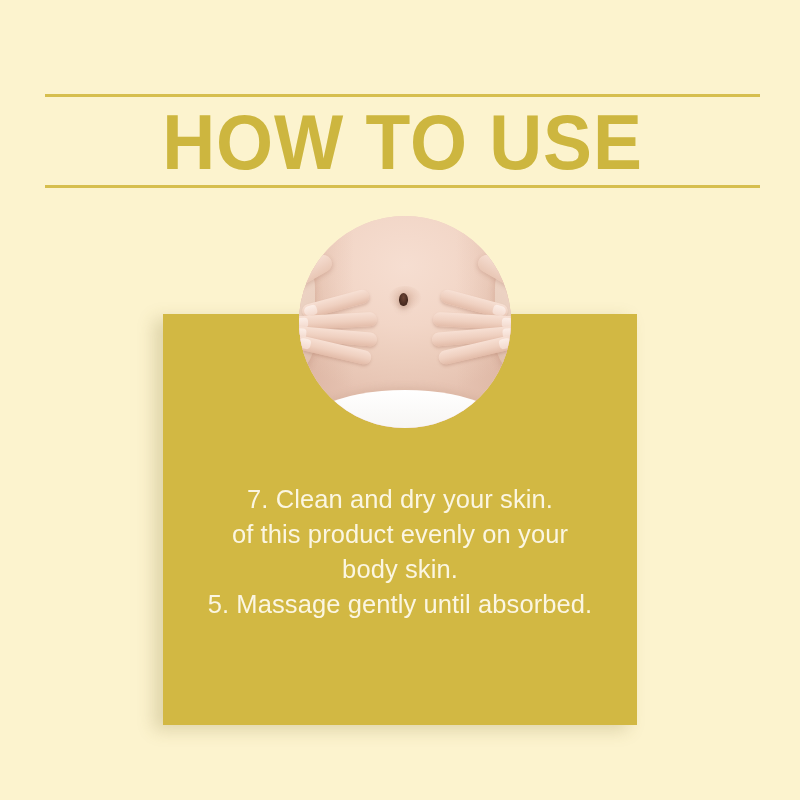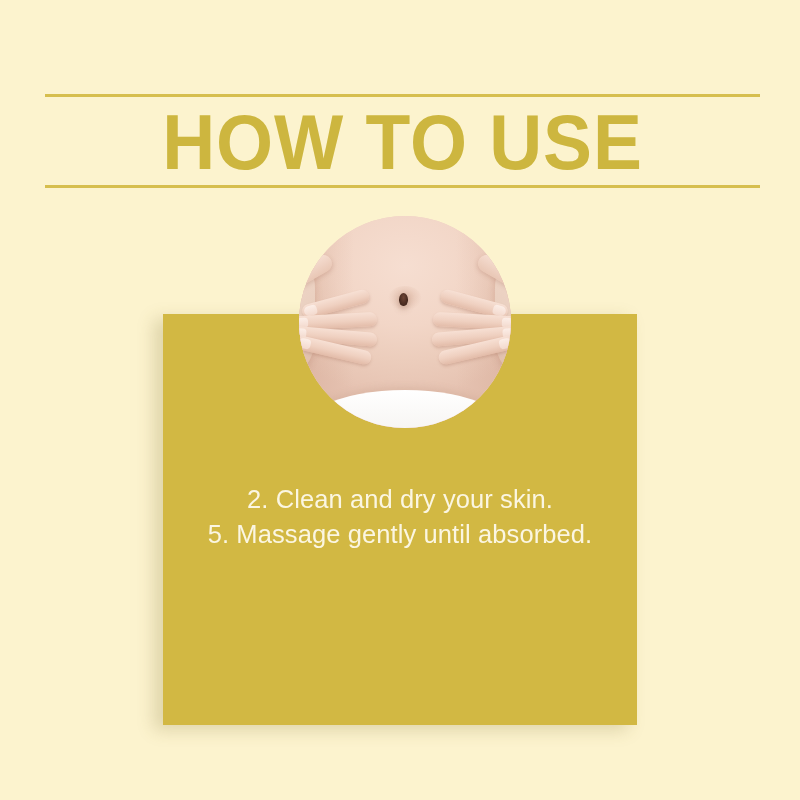--- a/index.html
+++ b/index.html
@@ -210,21 +210,23 @@
 <div id="poster">
 
   <div class="header-block">
     <div class="rule rule-top"></div>
     <div class="poster-title">HOW TO USE</div>
     <div class="rule rule-bot"></div>
   </div>
 
   <div class="card">
     <div class="steps">
-      <span class="line">2. Clean and dry your skin.</span>
+      <span class="line">7. Clean and dry your skin.</span>
+      <span class="line">of this product evenly on your</span>
+      <span class="line">body skin.</span>
       <span class="line">5. Massage gently until absorbed.</span>
     </div>
   </div>
 
   <div class="photo-circle">
     <div class="photo-inner">
       <div class="skin-base"></div>
       <div class="skin-shade-l"></div>
       <div class="skin-shade-r"></div>
       <div class="navel-shadow"></div>

